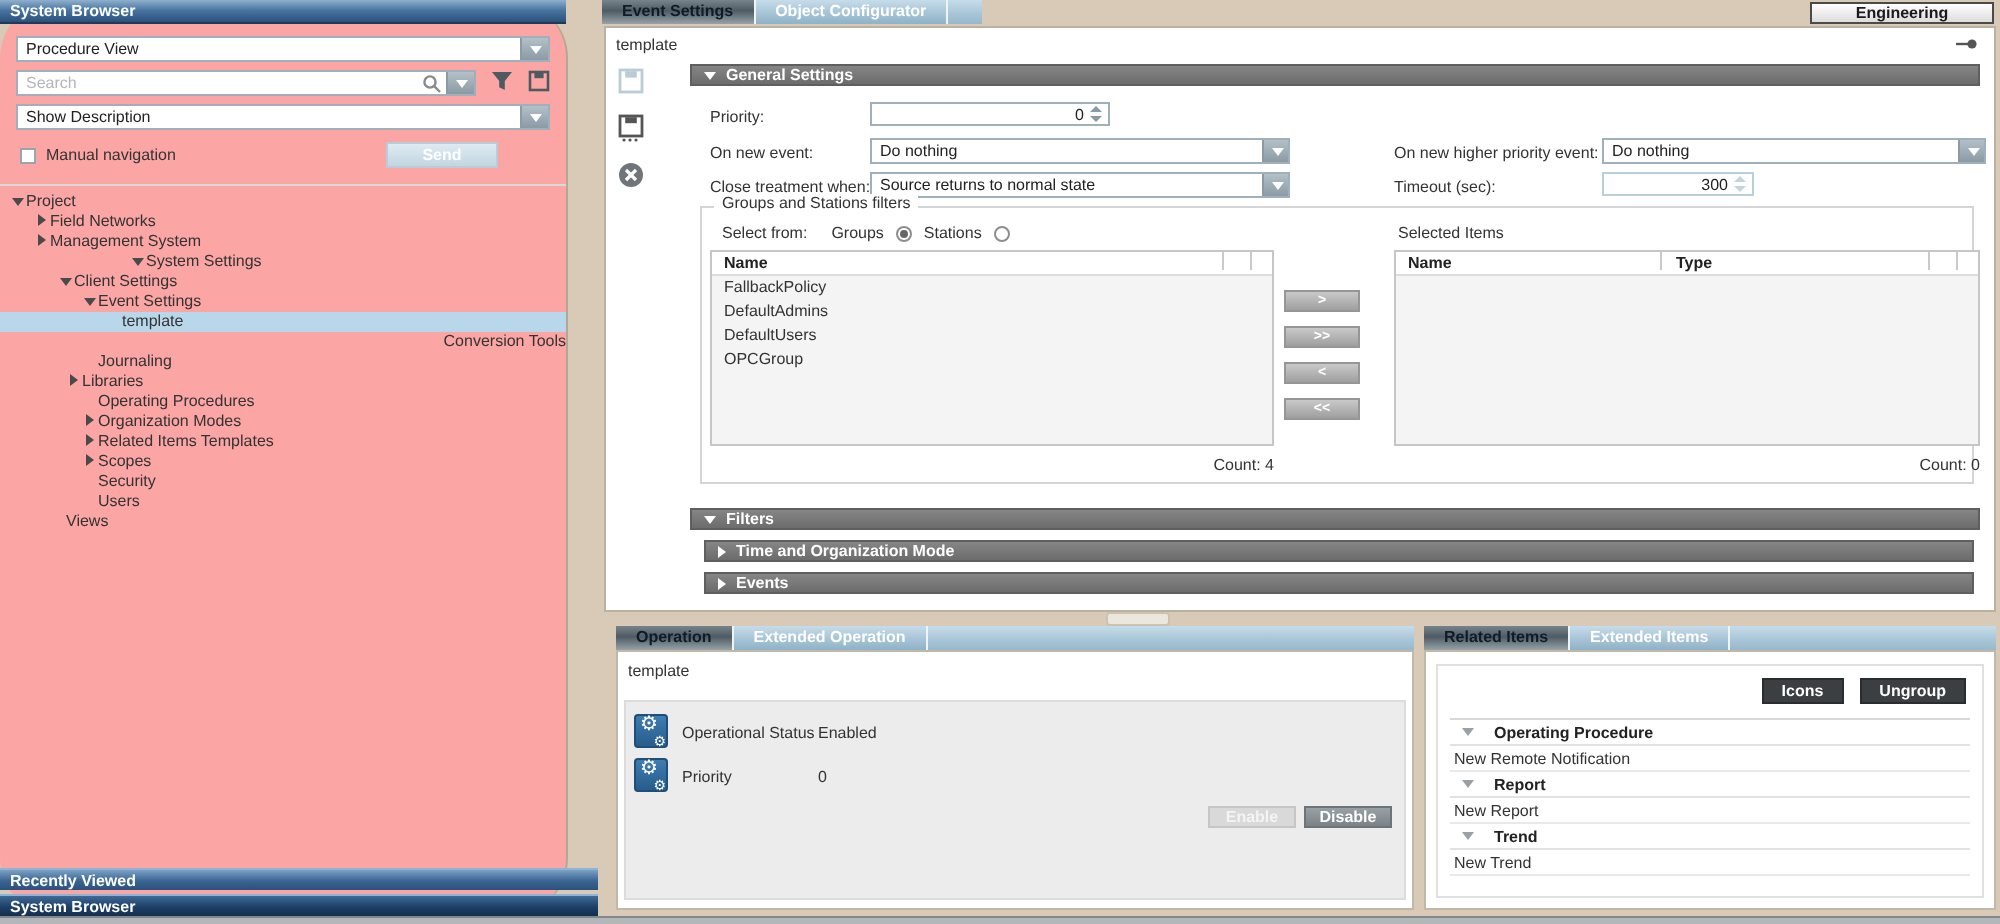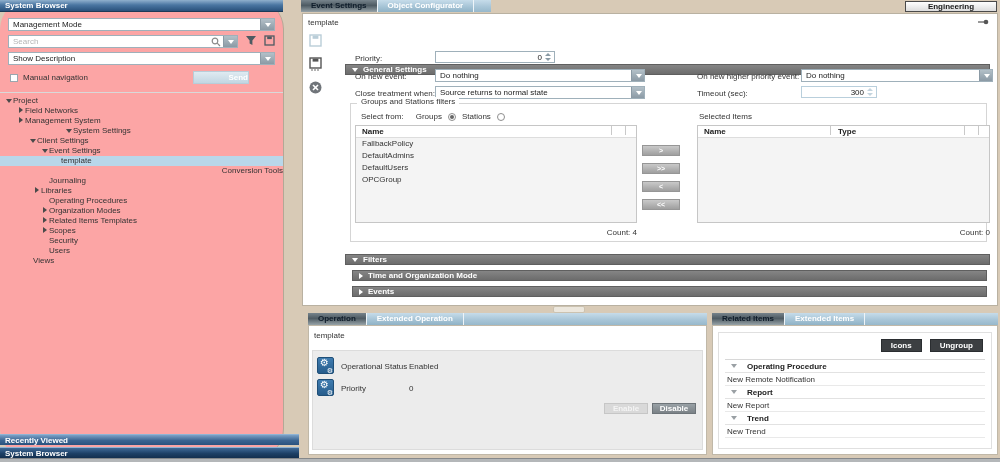--- a/index.html
+++ b/index.html
@@ -15,21 +15,21 @@
   .combo-btn { position:absolute; right:0; top:0; width:14px; height:100%; background:linear-gradient(#b3c0c8,#8b9aa5); border-left:1px solid #8b9aa5; }
   .combo-btn::after { content:''; position:absolute; left:4px; top:4px; border-left:3px solid transparent; border-right:3px solid transparent; border-top:4px solid #fff; }
   .search-row { display:flex; align-items:center; margin-bottom:4px; }
   .search-wrap { position:relative; width:254px; height:13px; border:1px solid #9fb0ba; background:#fff; }
   .search-wrap input { position:absolute; left:0; top:0; width:222px; height:11px; border:0; outline:none; font-family:"Liberation Sans",sans-serif; font-size:8px; padding:0 2px 0 4px; color:#555; }
   .search-wrap input::placeholder { color:#b5b5b5; }
   .mag-icon { position:absolute; right:16px; top:1px; }
   .side-icon { margin-left:7px; cursor:pointer; }
   .nav-row { display:flex; align-items:center; margin:6px 0 0 0; }
   .checkbox { width:8px; height:8px; border:1px solid #9aa6ae; background:#fff; margin:0 5px 0 2px; }
-  .send-btn { margin-left:auto; margin-right:26px; width:56px; height:13px; line-height:12px; text-align:right;
+  .send-btn { margin-left:auto; margin-right:26px; width:56px; height:13px; line-height:12px; text-align:center;
               background:linear-gradient(#dfeaf1,#c2d6e2); border:1px solid #b7cdd9; color:#fff; font-weight:bold; }
   .tree { margin-top:8px; border-top:1px solid #d9d9d9; padding-top:3px; }
   .tree-row { height:10px; line-height:10px; display:flex; align-items:center; white-space:nowrap; cursor:default; }
   .tree-row.selected { background:#b9d7ea; }
   .tw { display:inline-block; width:9px; text-align:center; flex:0 0 9px; }
   .arr-exp { display:inline-block; width:0; height:0; border-left:3px solid transparent; border-right:3px solid transparent; border-top:4px solid #4a4a4a; }
   .arr-col { display:inline-block; width:0; height:0; border-top:3px solid transparent; border-bottom:3px solid transparent; border-left:4px solid #4a4a4a; }
   .lp-bar { position:absolute; left:0; width:299px; height:11px; line-height:11px; padding-left:5px; color:#fff; font-weight:bold; border-top:1px solid #8fb3d4; }
   .lp-bar.recent { top:434px; background:linear-gradient(180deg,#7ba1c6,#3a6491 55%,#2a527e); }
   .lp-bar.sysb   { top:447px; background:linear-gradient(180deg,#3f6a97,#1d4066 55%,#132f4e); }
@@ -51,21 +51,21 @@
   .pin { position:absolute; right:8px; top:4px; }
   .tool-col { position:absolute; left:6px; top:20px; width:30px; }
   .tool-icon { margin-bottom:8px; cursor:pointer; }
   .mp-content { position:absolute; left:42px; top:18px; right:5px; bottom:3px; }
 
   .sec-hdr { height:11px; line-height:11px; background:linear-gradient(#858585,#6c6c6c); color:#fff; font-weight:bold;
              display:flex; align-items:center; padding-left:6px; border:1px solid #5f5f5f; cursor:pointer; }
   .sec-hdr .aw { margin-right:5px; }
   .aw-exp { display:inline-block; width:0; height:0; border-left:3px solid transparent; border-right:3px solid transparent; border-top:4px solid #fff; }
   .aw-col { display:inline-block; width:0; height:0; border-top:3px solid transparent; border-bottom:3px solid transparent; border-left:4px solid #fff; }
-  #gs-header { position:absolute; left:0; top:0; right:2px;margin-top:32px; }
+  #gs-header { position:absolute; left:0; top:0; right:2px; }
 
   .flabel { position:absolute; color:#333; }
   .inp { position:absolute; height:12px; line-height:11px; background:#fff; border:1px solid #9fb0ba; text-align:right; padding-right:12px; color:#222; }
   .spin { position:absolute; right:2px; top:1px; width:7px; }
   .spin i { display:block; width:0; height:0; border-left:3px solid transparent; border-right:3px solid transparent; }
   .spin .up { border-bottom:3px solid #8a9aa4; margin-bottom:2px; }
   .spin .dn { border-top:3px solid #8a9aa4; }
   .dd { position:absolute; height:13px; line-height:12px; background:#fff; border:1px solid #9fb0ba; padding:0 16px 0 4px; color:#222; cursor:pointer; }
   .dd .combo-btn { width:13px; }
 
@@ -129,21 +129,21 @@
 </style>
 </head>
 <body>
 
 <div class="left-panel">
   <div class="lp-header">
     <span>System Browser</span>
   </div>
   <div class="lp-controls">
     <div class="combo">
-      <span>Management Mode</span>
+      <span>Procedure View</span>
       <span class="combo-btn"></span>
     </div>
     <div class="search-row">
       <div class="search-wrap">
         <input type="text" placeholder="Search" style="">
         <span class="mag-icon">
           <svg width="10" height="10">
               <circle cx="4" cy="4" r="2.8" fill="none" stroke="#8a8a8a" stroke-width="1.2"></circle>
               <line x1="6.2" y1="6.2" x2="9" y2="9" stroke="#8a8a8a" stroke-width="1.2"></line>
             </svg>

